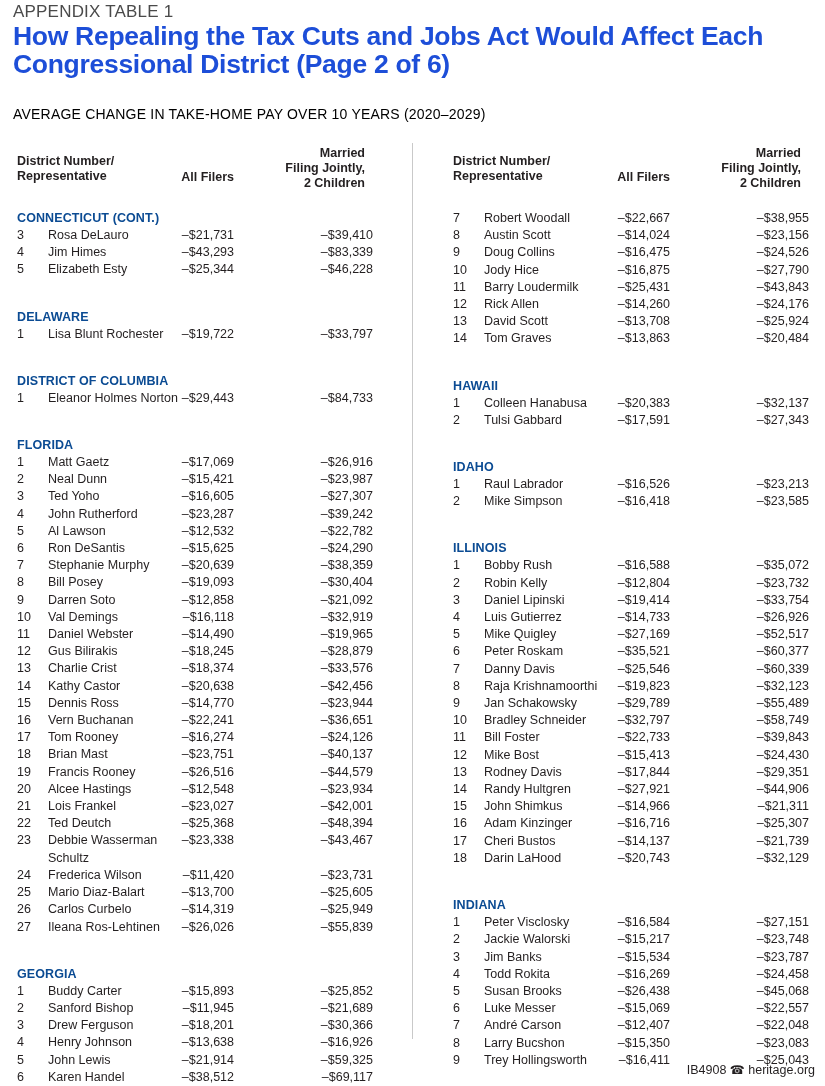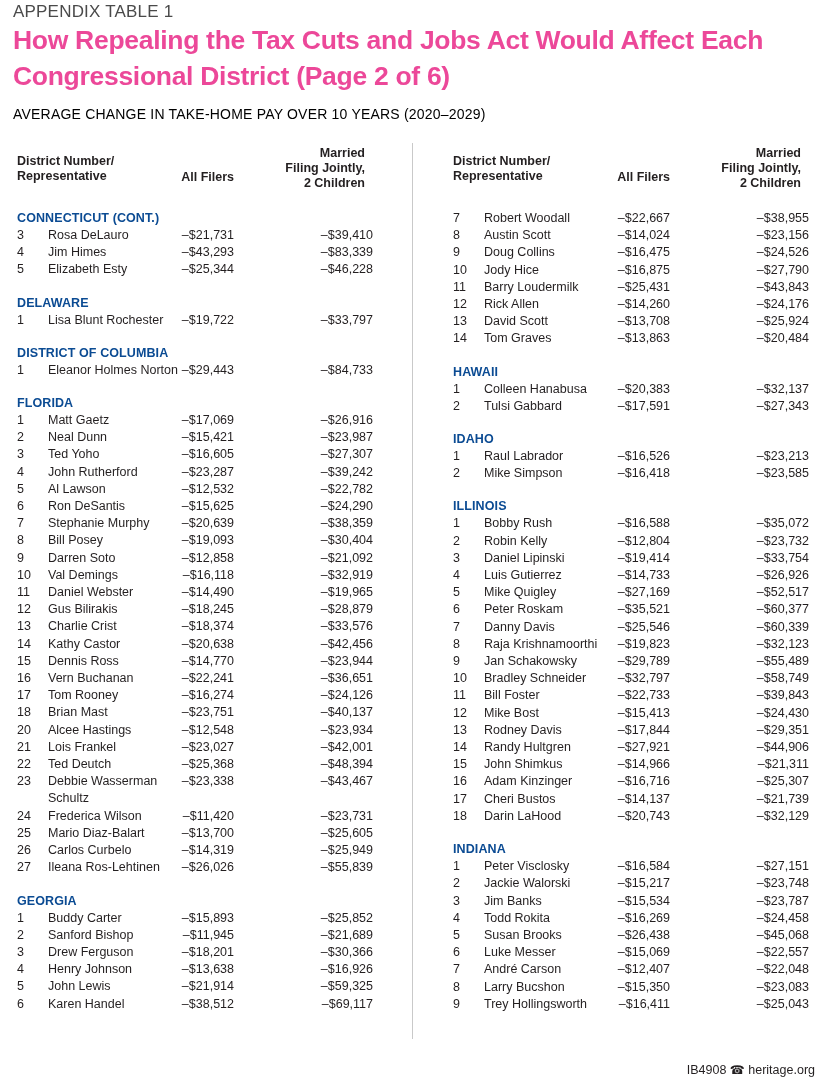--- a/index.html
+++ b/index.html
@@ -6,39 +6,39 @@
     body {
       width: 825px; height: 1086px; position: relative; overflow: hidden;
       font-family: "Liberation Sans", sans-serif; color: #231f20;
     }
     .eyebrow {
       position: absolute; left: 13px; top: 2px;
       font-size: 17px; color: #4a4a4a; letter-spacing: 0.2px;
     }
     .title {
       position: absolute; left: 13px; top: 22px; width: 800px;
-      font-size: 26.5px; font-weight: bold; line-height: 36px; color: #ec4899;
+      font-size: 26.5px; font-weight: bold; line-height: 28px; color: #1d4ed8;
       letter-spacing: -0.3px;
     }
     .subtitle {
       position: absolute; left: 13px; top: 106px;
       font-size: 14px; color: #000000; letter-spacing: 0.2px;
     }
     .divider {
       position: absolute; left: 412px; top: 143px; width: 1px; height: 896px;
       background: #c9c9c9;
     }
     .col { position: absolute; top: 146px; width: 360px; }
     .col.left { left: 17px; }
     .col.right { left: 453px; }
     .hdr { position: relative; height: 44px; font-weight: bold; font-size: 12.5px; line-height: 15px; }
     .hdr .h-dist { position: absolute; left: 0; top: 8px; }
     .hdr .h-all { position: absolute; right: 143px; top: 24px; text-align: right; }
     .hdr .h-mfj { position: absolute; right: 12px; top: 0; text-align: right; }
-    .sec { margin-top: 16px; }
+    .sec { margin-top: 30px; }
     .sec.first { margin-top: 20px; }
     .sec-title {
       font-weight: bold; font-size: 12.5px; color: #0b4b93; height: 17px; line-height: 17px;
       letter-spacing: 0.1px;
     }
     .row { position: relative; font-size: 12.5px; line-height: 17.2px; min-height: 17.2px; }
     .row .num { position: absolute; left: 0; top: 0; width: 30px; }
     .row .name { margin-left: 31px; width: 150px; display: block; }
     .row .all { position: absolute; right: 143px; top: 0; text-align: right; }
     .row .mfj { position: absolute; right: 4px; top: 0; text-align: right; }
@@ -205,20 +205,26 @@
           <span class="all">–$16,274</span>
           <span class="mfj">–$24,126</span>
         </div>
         <div class="row">
           <span class="num">18</span>
           <span class="name">Brian Mast</span>
           <span class="all">–$23,751</span>
           <span class="mfj">–$40,137</span>
         </div>
         <div class="row">
+          <span class="num">19</span>
+          <span class="name">Francis Rooney</span>
+          <span class="all">–$26,516</span>
+          <span class="mfj">–$44,579</span>
+        </div>
+        <div class="row">
           <span class="num">20</span>
           <span class="name">Alcee Hastings</span>
           <span class="all">–$12,548</span>
           <span class="mfj">–$23,934</span>
         </div>
         <div class="row">
           <span class="num">21</span>
           <span class="name">Lois Frankel</span>
           <span class="all">–$23,027</span>
           <span class="mfj">–$42,001</span>

